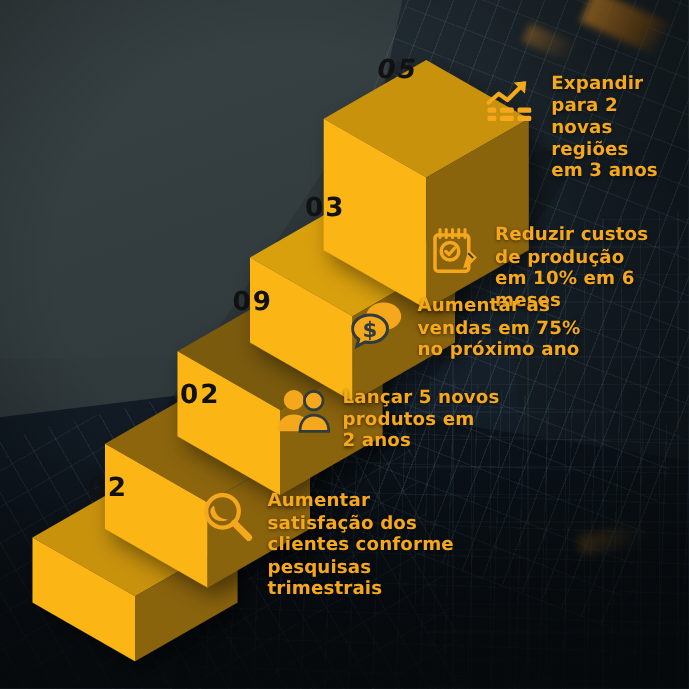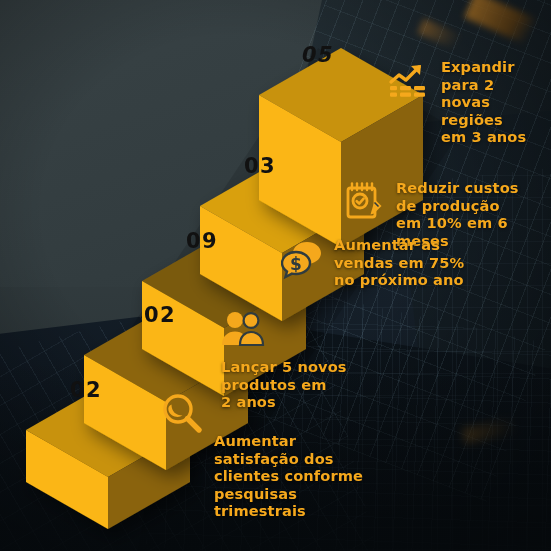--- a/index.html
+++ b/index.html
@@ -99,24 +99,24 @@
   .ctext{
     color:#F5A81C;font-size:14.6px;line-height:1.20;font-weight:700;
     letter-spacing:.1px;white-space:pre-line;text-shadow:0 1px 3px rgba(0,0,0,.55);
   }
   .c5{left:386px;top:58px;}
   .c5 .ctext{width:150px;}
   .c4{left:341px;top:158px;margin-top:21px;}
   .c4 .ctext{width:160px;}
   .c3{left:281px;top:236px;}
   .c3 .ctext{width:160px;}
-  .c2{left:221px;top:309px;flex-direction:column;}
+  .c2{left:221px;top:309px;}
   .c2 .ctext{width:160px;}
   .c1{left:161px;top:392px;}
-  .c1 .ctext{width:170px;margin-top:40px;}
+  .c1 .ctext{width:170px;}
 </style>
 </head>
 <body>
 
 <div id="stage">
 
   <div class="bg-layer bg-base"></div>
   <div class="bg-sky"></div>
   <div class="tower-r"></div>
   <div class="tower-r2"></div>

